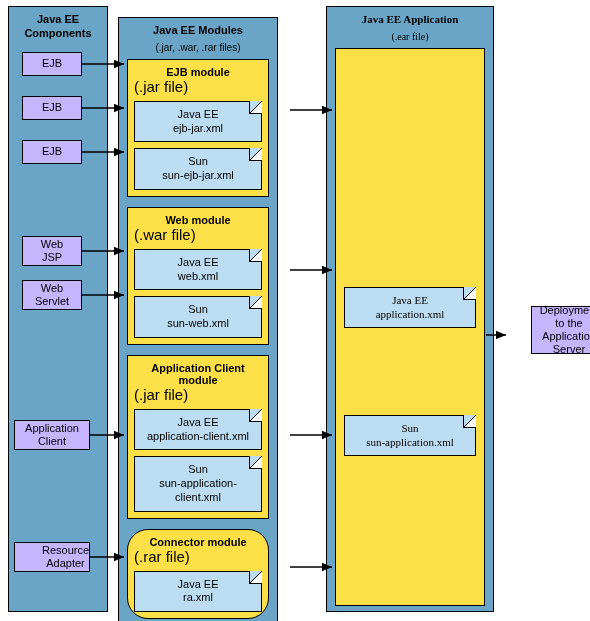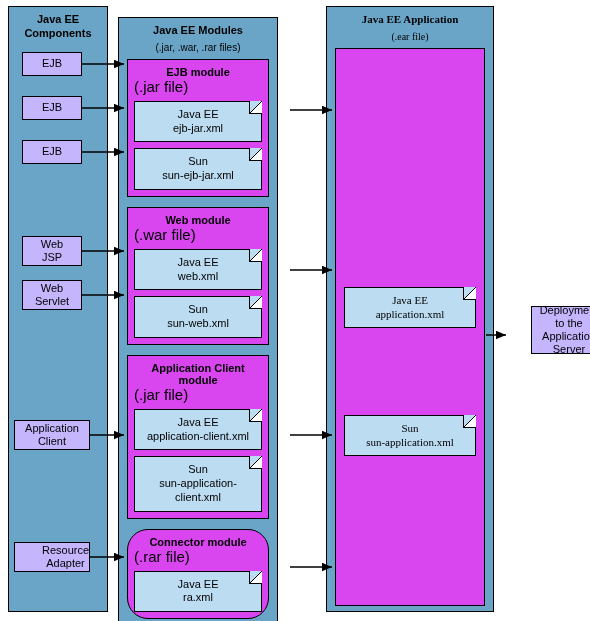--- a/index.html
+++ b/index.html
@@ -18,21 +18,21 @@
     border: 1px solid #000;
     text-align: center;
     display: flex;
     flex-direction: column;
     align-items: center;
     justify-content: center;
     padding: 4px 6px;
     line-height: 1.2;
   }
   .module-box {
-    background: #d946ef;
+    background: #fde047;
     border: 1px solid #000;
     padding: 6px;
     margin-bottom: 10px;
   }
   .module-title { text-align: center; font-weight: bold; font-size: 11px; }
   .module-sub { text-align: left; font-size: 15px; margin-bottom: 6px; }
   .dd-file {
     position: relative;
     background: #bcdcf2;
     border: 1px solid #000;

